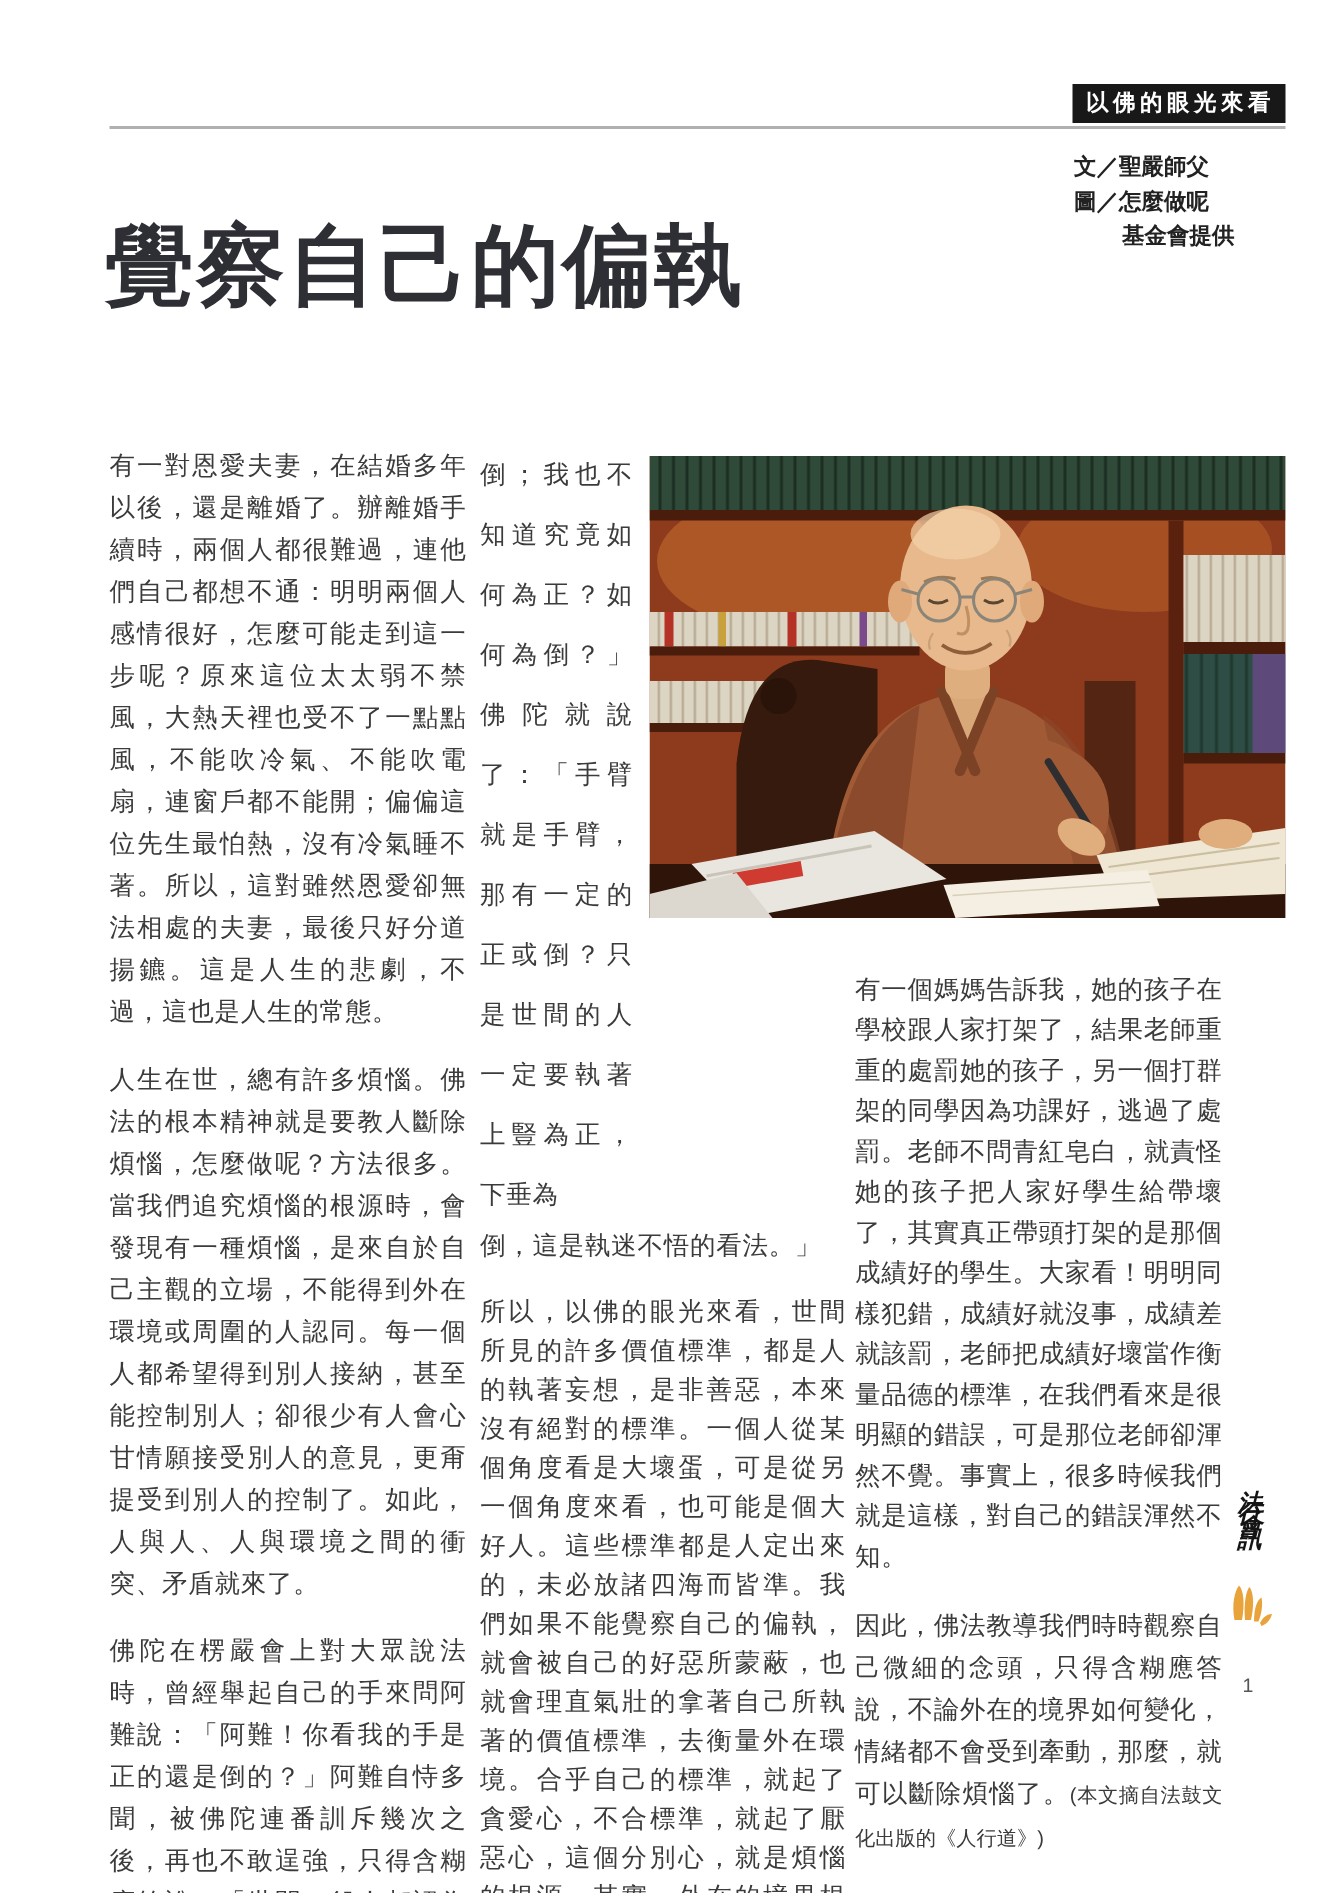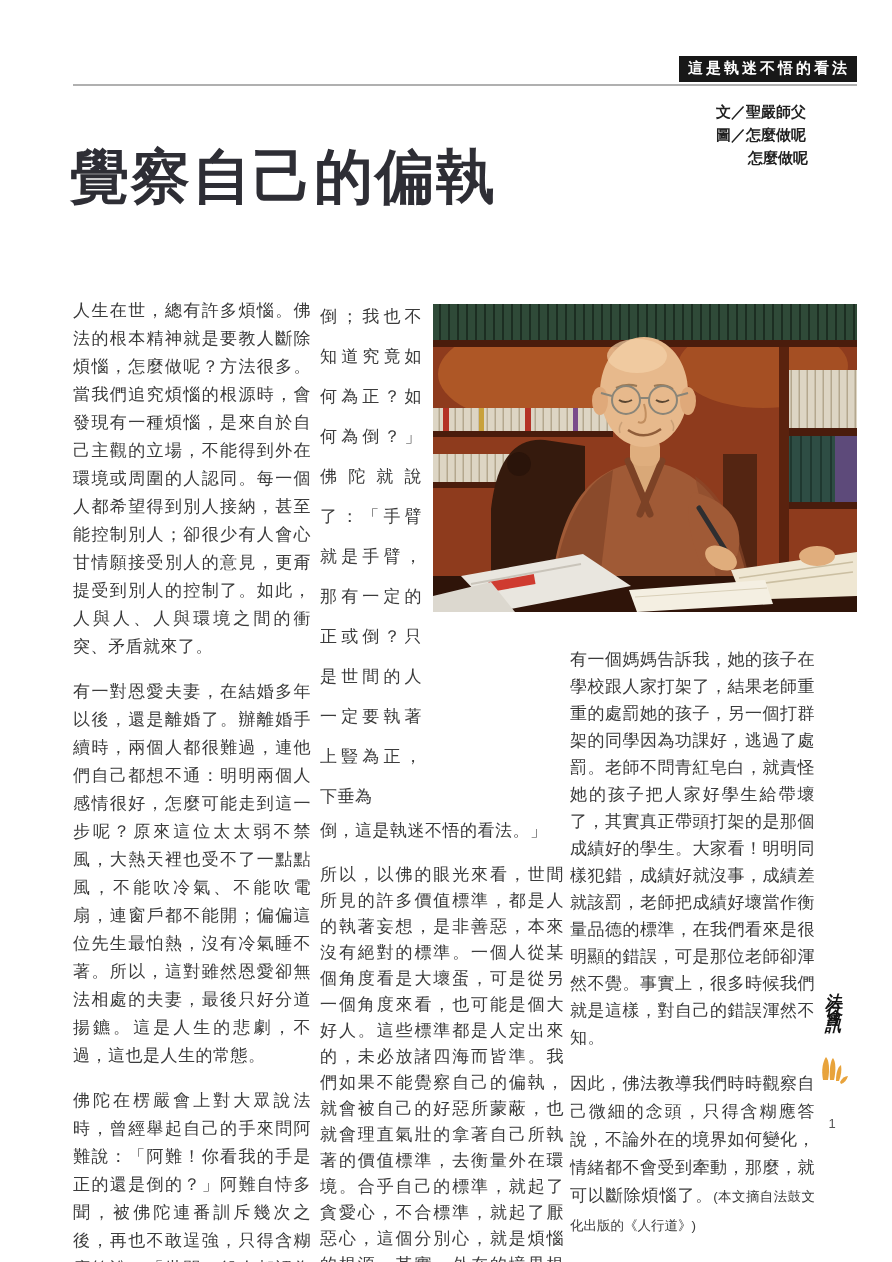--- a/index.html
+++ b/index.html
@@ -42,30 +42,30 @@
     font-size:16px; letter-spacing:8px; color:#141414;
   }
   .logo { position:absolute; left:820px; top:1054px; width:30px; height:32px; }
   .pagenum { position:absolute; left:820px; top:1116px; width:24px; text-align:center; font-size:13px; color:#555; }
 </style>
 </head>
 <body>
 
 <div class="page">
 
-  <div class="badge">這是執迷不悟的看法</div>
+  <div class="badge">以佛的眼光來看</div>
 
   <div class="rule"></div>
 
   <h1 class="title">覺察自己的偏執</h1>
 
   <div class="byline">
     <div>文／聖嚴師父</div>
     <div>圖／怎麼做呢</div>
-    <div class="indent">怎麼做呢</div>
+    <div class="indent">基金會提供</div>
   </div>
 
   <div class="photo">
     <svg viewBox="0 0 424 308" preserveAspectRatio="none">
       <defs>
         <pattern id="gbooks" width="9" height="36" patternUnits="userSpaceOnUse">
           <rect width="9" height="36" fill="#2f4a38"></rect>
             <rect x="6" width="2" height="36" fill="#1c2e22"></rect>
         </pattern>
         <pattern id="wbooks" width="8" height="60" patternUnits="userSpaceOnUse">
@@ -144,22 +144,22 @@
       <path d="M202 293 L334 284" stroke="#d8cfb8" stroke-width="1"></path>
 
       <path d="M28 272 L150 250 L198 282 L62 308 Z" fill="#e9e6df"></path>
       <path d="M38 280 L148 260" stroke="#c9c4ba" stroke-width="2"></path>
       <rect x="56" y="274" width="46" height="10" fill="#cf3b30" transform="rotate(-10 79 279)"></rect>
       <path d="M0 292 L58 278 L82 308 L0 308 Z" fill="#dcd8cf"></path>
     </svg>
   </div>
 
   <div class="col col1">
+    <p>有一對恩愛夫妻，在結婚多年以後，還是離婚了。辦離婚手續時，兩個人都很難過，連他們自己都想不通：明明兩個人感情很好，怎麼可能走到這一步呢？原來這位太太弱不禁風，大熱天裡也受不了一點點風，不能吹冷氣、不能吹電扇，連窗戶都不能開；偏偏這位先生最怕熱，沒有冷氣睡不著。所以，這對雖然恩愛卻無法相處的夫妻，最後只好分道揚鑣。這是人生的悲劇，不過，這也是人生的常態。</p>
     <p>人生在世，總有許多煩惱。佛法的根本精神就是要教人斷除煩惱，怎麼做呢？方法很多。當我們追究煩惱的根源時，會發現有一種煩惱，是來自於自己主觀的立場，不能得到外在環境或周圍的人認同。每一個人都希望得到別人接納，甚至能控制別人；卻很少有人會心甘情願接受別人的意見，更甭提受到別人的控制了。如此，人與人、人與環境之間的衝突、矛盾就來了。</p>
-    <p>有一對恩愛夫妻，在結婚多年以後，還是離婚了。辦離婚手續時，兩個人都很難過，連他們自己都想不通：明明兩個人感情很好，怎麼可能走到這一步呢？原來這位太太弱不禁風，大熱天裡也受不了一點點風，不能吹冷氣、不能吹電扇，連窗戶都不能開；偏偏這位先生最怕熱，沒有冷氣睡不著。所以，這對雖然恩愛卻無法相處的夫妻，最後只好分道揚鑣。這是人生的悲劇，不過，這也是人生的常態。</p>
     <p>佛陀在楞嚴會上對大眾說法時，曾經舉起自己的手來問阿難說：「阿難！你看我的手是正的還是倒的？」阿難自恃多聞，被佛陀連番訓斥幾次之後，再也不敢逞強，只得含糊應答說：「世間一般人都認為手指向下就是</p>
   </div>
 
   <div class="col col2">
     <div class="narrow">倒；我也不知道究竟如何為正？如何為倒？」佛陀就說了：「手臂就是手臂，那有一定的正或倒？只是世間的人一定要執著上豎為正，下垂為</div>
     <div class="tail">倒，這是執迷不悟的看法。」</div>
     <p class="para2">所以，以佛的眼光來看，世間所見的許多價值標準，都是人的執著妄想，是非善惡，本來沒有絕對的標準。一個人從某個角度看是大壞蛋，可是從另一個角度來看，也可能是個大好人。這些標準都是人定出來的，未必放諸四海而皆準。我們如果不能覺察自己的偏執，就會被自己的好惡所蒙蔽，也就會理直氣壯的拿著自己所執著的價值標準，去衡量外在環境。合乎自己的標準，就起了貪愛心，不合標準，就起了厭惡心，這個分別心，就是煩惱的根源。其實，外在的境界根本是一樣的，就像佛陀的手臂，非正非倒；可是，不同的人來看，就有不同的評價和反應。我們若能時時反省自己的偏執，在待人處事上，就會比較圓融了。</p>
   </div>
 
   <div class="col col3">

